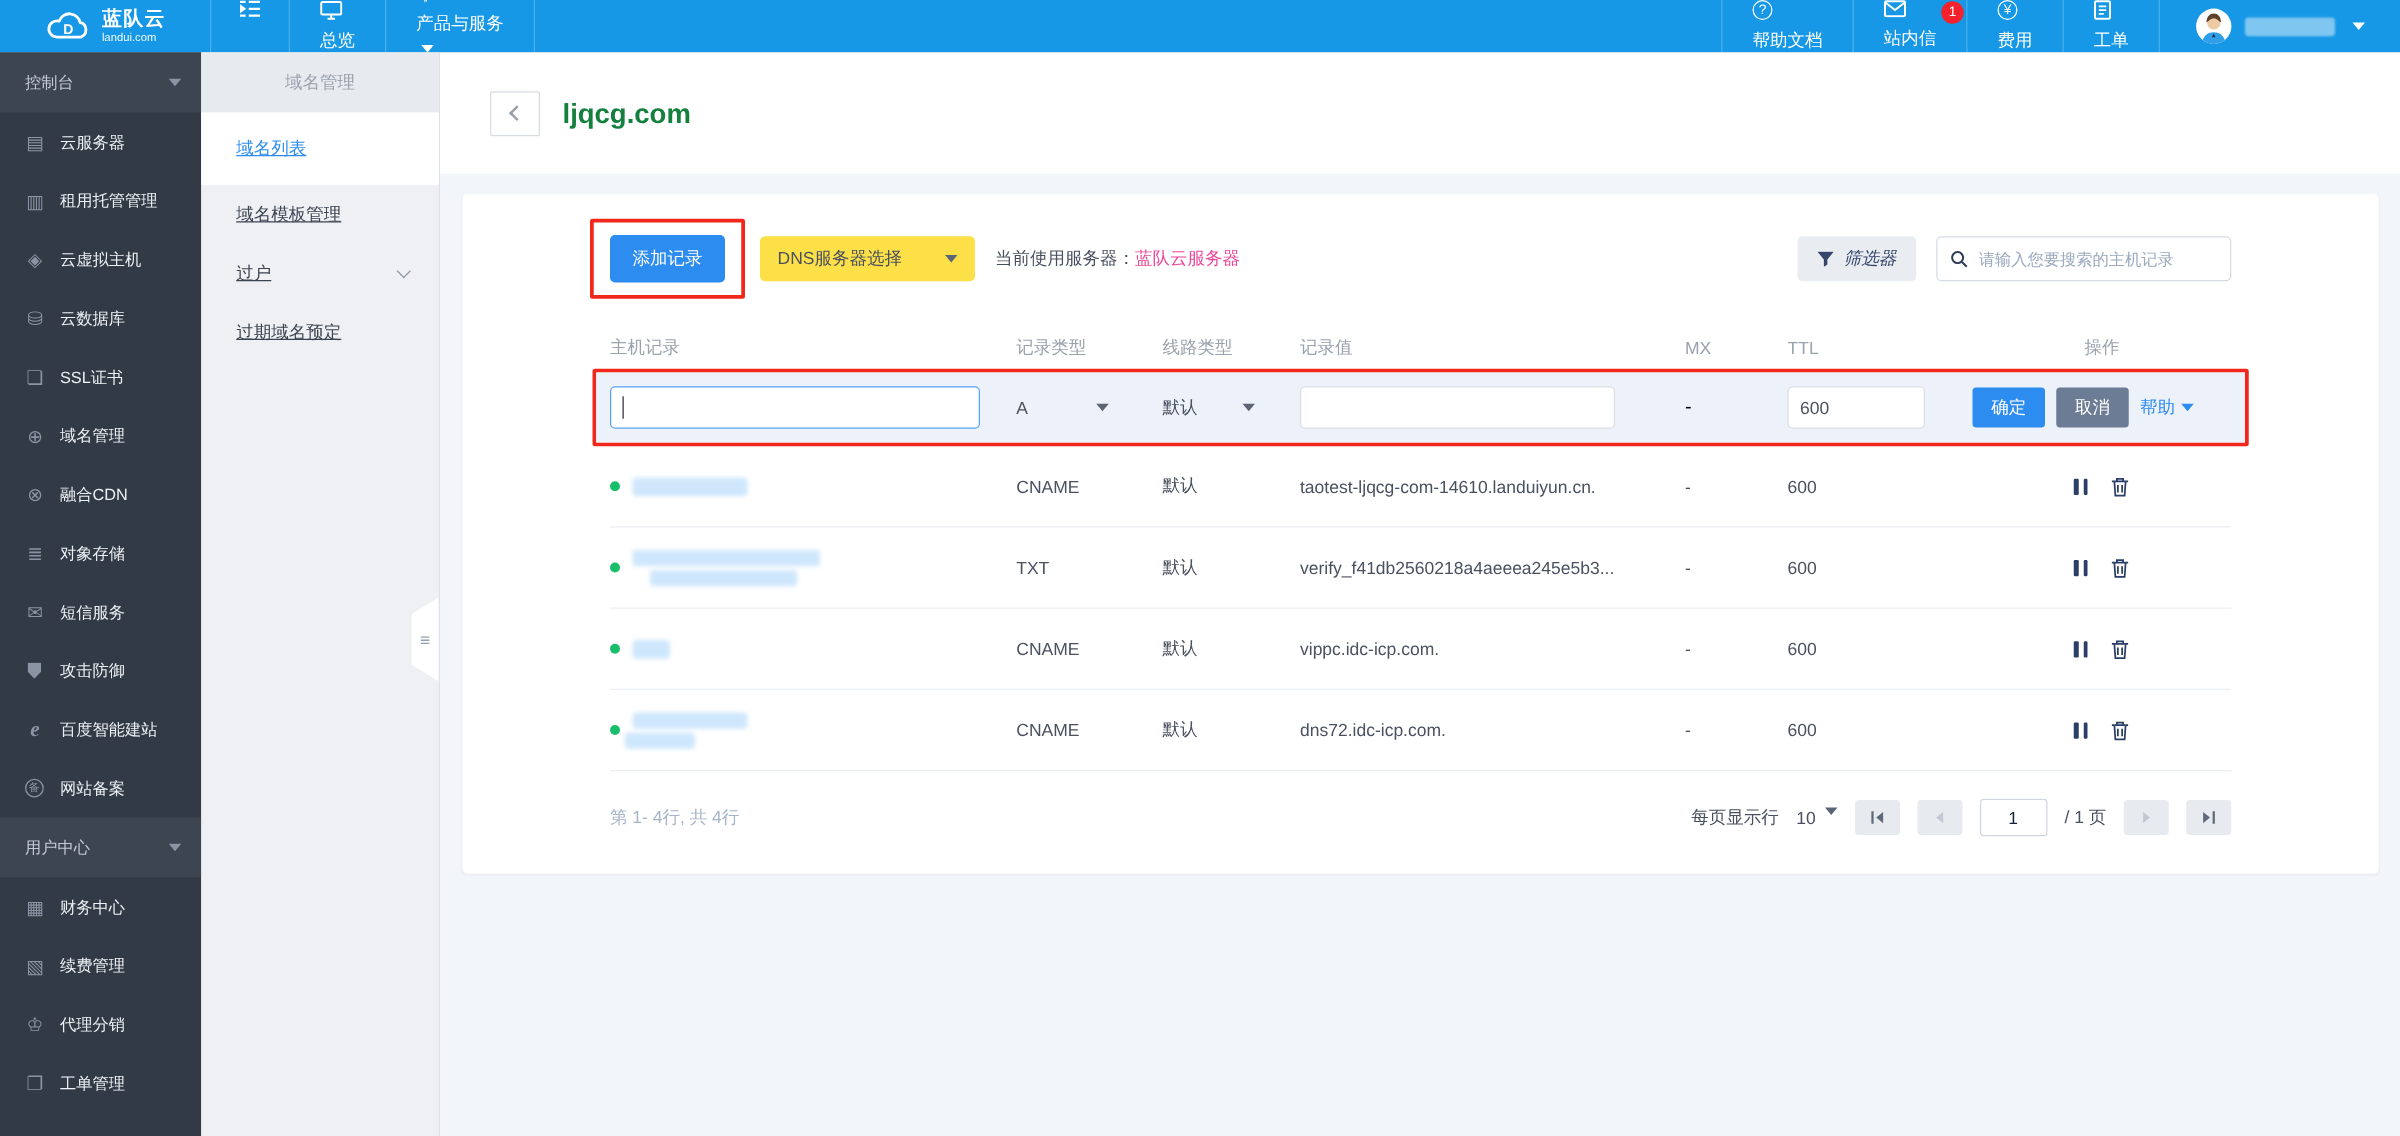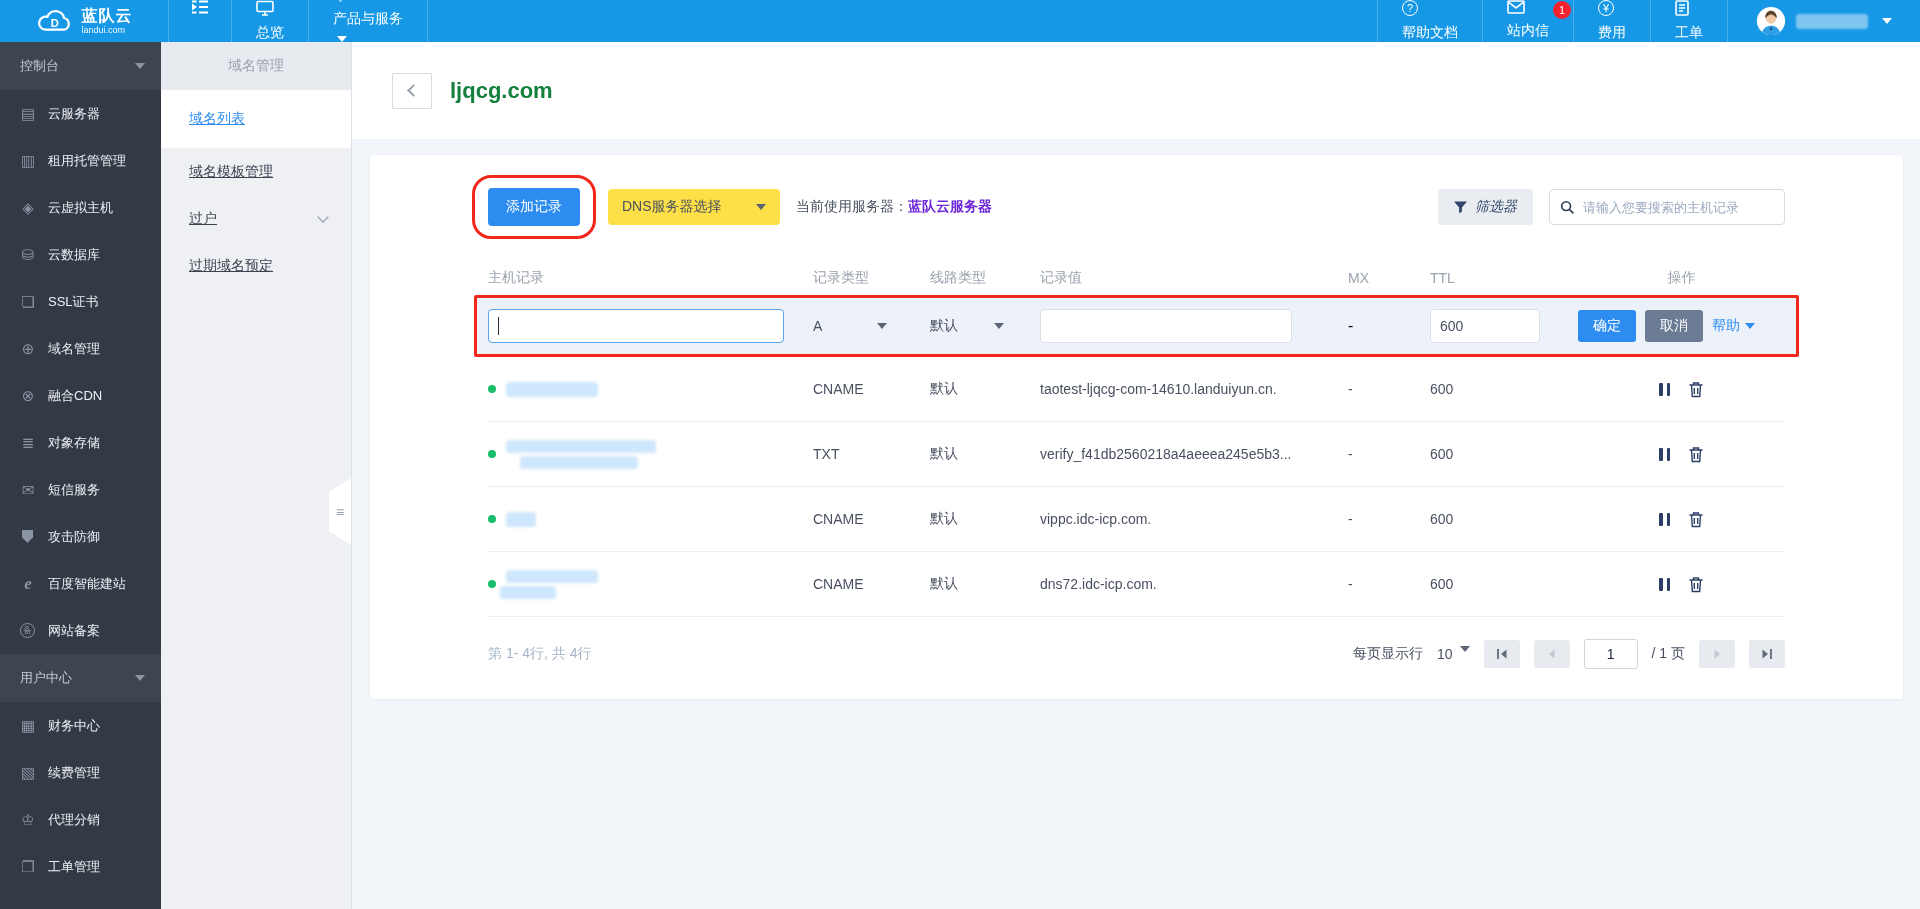--- a/index.html
+++ b/index.html
@@ -64,30 +64,30 @@
   .chev-left { width:9px; height:9px; border-left:2px solid #9aa2ad; border-top:2px solid #9aa2ad;
     transform:rotate(-45deg); margin-left:3px; }
   .page-title { font-size:22px; font-weight:700; color:#15803d; }
 
   .card { margin:16px 17px 0 18px; background:#fff; border-radius:4px;
     box-shadow:0 1px 3px rgba(30,50,90,.06); padding:20px 118px 30px; }
 
   
   .toolbar { display:flex; align-items:center; }
   .annot { border:3px solid #f2271c; border-radius:2px; }
-  .annot-add { padding:10px 13px; margin-left:-16px;border-radius:19px; }
+  .annot-add { padding:10px 13px; margin-left:-16px; }
   .btn { height:38px; border:none; border-radius:4px; font-size:14px; color:#fff; padding:0 18px; cursor:pointer;
     font-family:inherit; }
   .btn-primary { background:#2d8cf0; }
   .dns-select { height:36px; width:172px; background:#fde047; border-radius:4px; margin-left:12px;
     display:flex; align-items:center; justify-content:space-between; padding:0 14px; font-size:14px; color:#495060; cursor:pointer; }
   .caret-dark { width:0; height:0; border-left:5px solid transparent; border-right:5px solid transparent;
     border-top:6px solid #5c6575; }
   .server-info { margin-left:16px; font-size:14px; color:#495060; }
-  .server-link { color:#6d28d9; text-decoration:none; cursor:pointer;font-weight:bold; }
+  .server-link { color:#ec4899; text-decoration:none; cursor:pointer; }
   .tb-spacer { flex:1; }
   .filter-btn { height:36px; background:#e9edf2; border-radius:4px; padding:0 16px; display:flex;
     align-items:center; gap:8px; font-size:14px; color:#35466b; cursor:pointer;font-style:italic; }
   .search-box { height:36px; width:236px; margin-left:16px; background:#fff; border:1px solid #d5dbe3;
     border-radius:4px; display:flex; align-items:center; gap:8px; padding:0 10px; }
   .search-box input { border:none; outline:none; flex:1; font-size:13px; color:#495060;
     font-family:inherit; background:transparent; }
   .search-box input::placeholder { color:#9aa9bf; }
 
   

